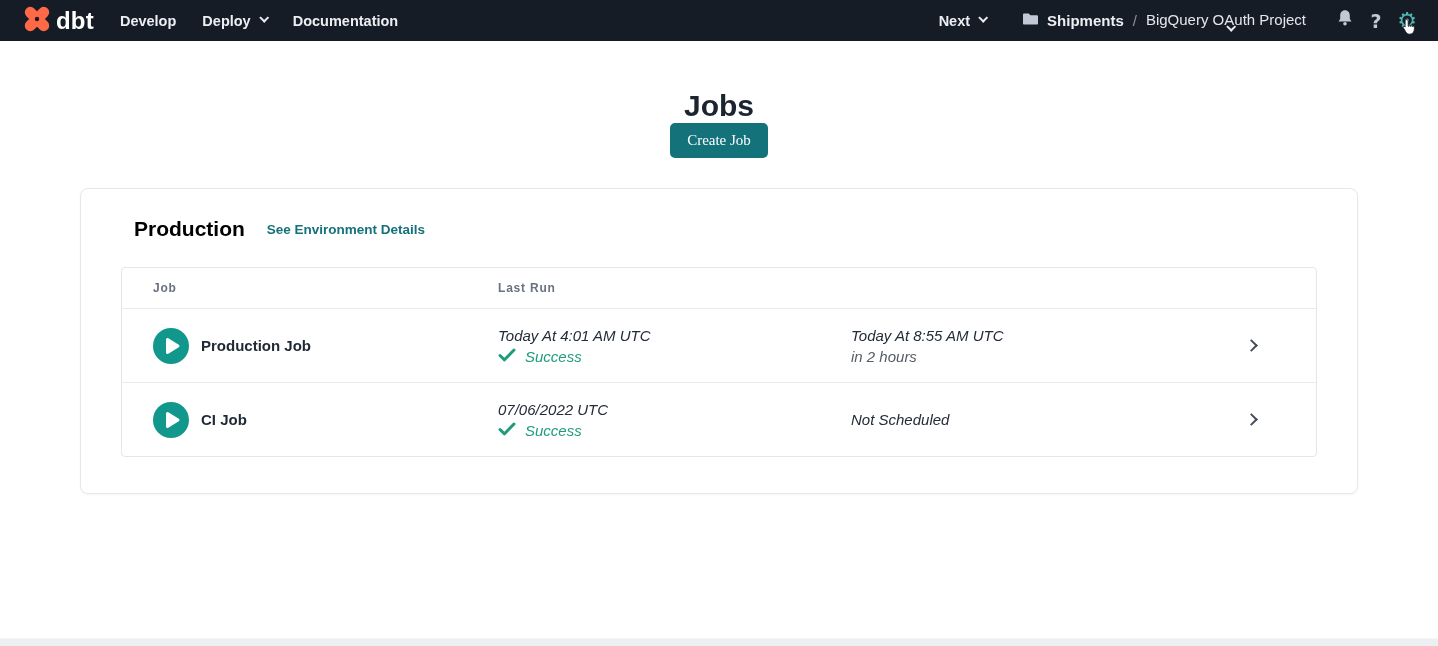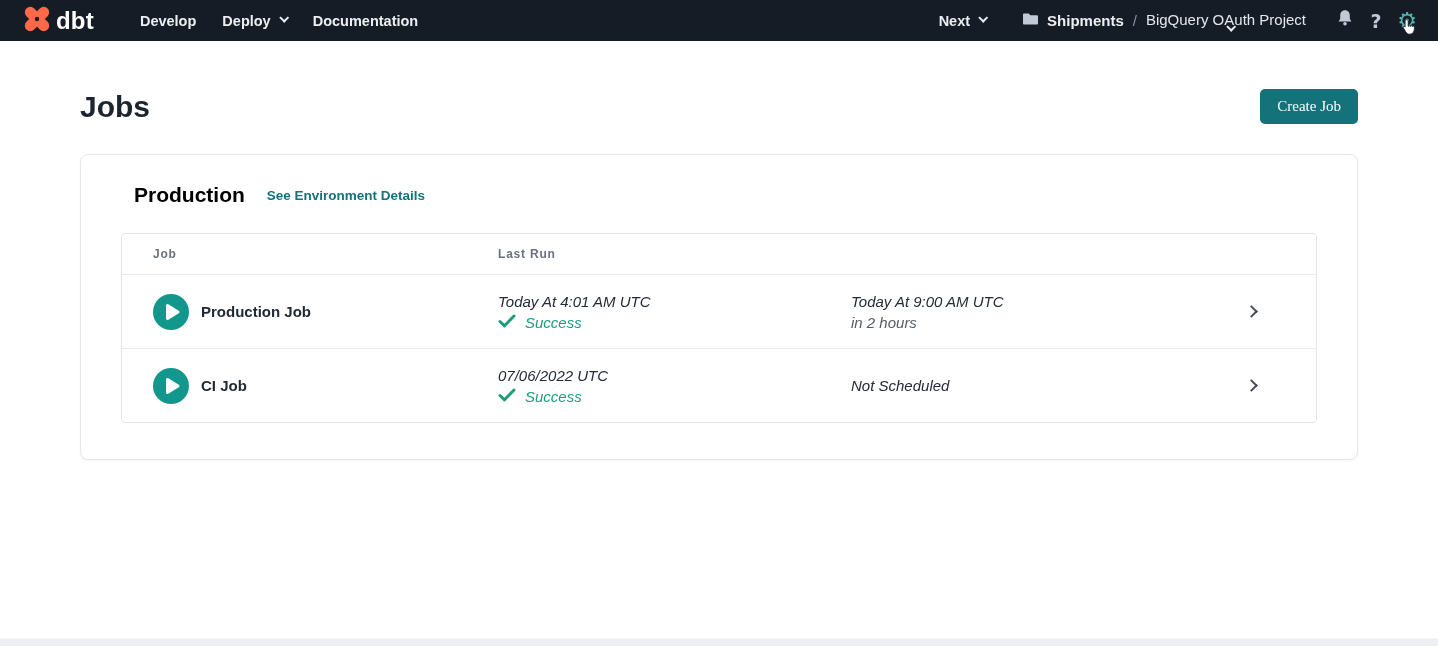--- a/index.html
+++ b/index.html
@@ -12,21 +12,21 @@
   }
 
   
   .navbar {
     height: 41px;
     background: #161c26;
     display: flex;
     align-items: center;
     padding: 0 18px 0 22px;
   }
-  .logo { display: flex; align-items: center; margin-right: 46px; cursor: pointer; }
+  .logo { display: flex; align-items: center; margin-right: 26px; cursor: pointer; }
   .logo-text {
     color: #ffffff; font-weight: 700; font-size: 24px; letter-spacing: 0.2px;
     margin-left: 4px; line-height: 1;
   }
   .nav-links { display: flex; align-items: center; gap: 26px; }
   .nav-link {
     color: #eceef2; font-weight: 700; font-size: 14.5px;
     display: flex; align-items: center; cursor: pointer;
   }
   .spacer { flex: 1; }
@@ -54,21 +54,21 @@
   }
   .icon-btn + .icon-btn { margin-left: 5px; }
   .help-glyph { color: #c2c9d6; font-weight: 800; font-size: 19px; font-family: "DejaVu Sans", sans-serif; }
   .gear-glyph { color: #52b7b3; font-size: 22px; line-height: 1; font-family: "DejaVu Sans", sans-serif; }
   .cursor-hand { position: absolute; left: 8px; top: 13px; pointer-events: none; }
 
   
   .main { padding: 0 80px; }
   .title-row {
     display: flex; justify-content: space-between; align-items: center;
-    margin-top: 48px; margin-bottom: 30px;
+    margin-top: 48px; margin-bottom: 30px; flex-direction: column;
   }
   .page-title { font-size: 30px; font-weight: 700; color: #1c2430; }
   .create-btn {
     background: #14727b; color: #ffffff; border: none; border-radius: 5px;
     font-family: Liberation Serif, serif; font-size: 15px; font-weight: 400;
     padding: 9px 17px; cursor: pointer;
   }
 
   .card {
     background: #ffffff;
@@ -224,21 +224,21 @@
           <span class="run-status">
             <span>
               <svg width="18" height="14" viewBox="0 0 18 14">
                 <path d="M2 7.5 L6.5 11.8 L16 2" stroke="#1f9c7e" stroke-width="3" fill="none" stroke-linecap="round" stroke-linejoin="round"></path>
               </svg>
             </span>
             <span>Success</span>
           </span>
         </div>
         <div class="cell-run">
-          <span class="run-time">Today At 9:00 AM UTC</span>
+          <span class="run-time">Today At 8:55 AM UTC</span>
           <span class="run-note">in 2 hours</span>
         </div>
         <div class="cell-chevron">
           <span class="chev-right"></span>
         </div>
       </div>
 
       <div class="trow">
         <div class="cell-job">
           <svg class="play-btn" viewBox="0 0 36 36">

